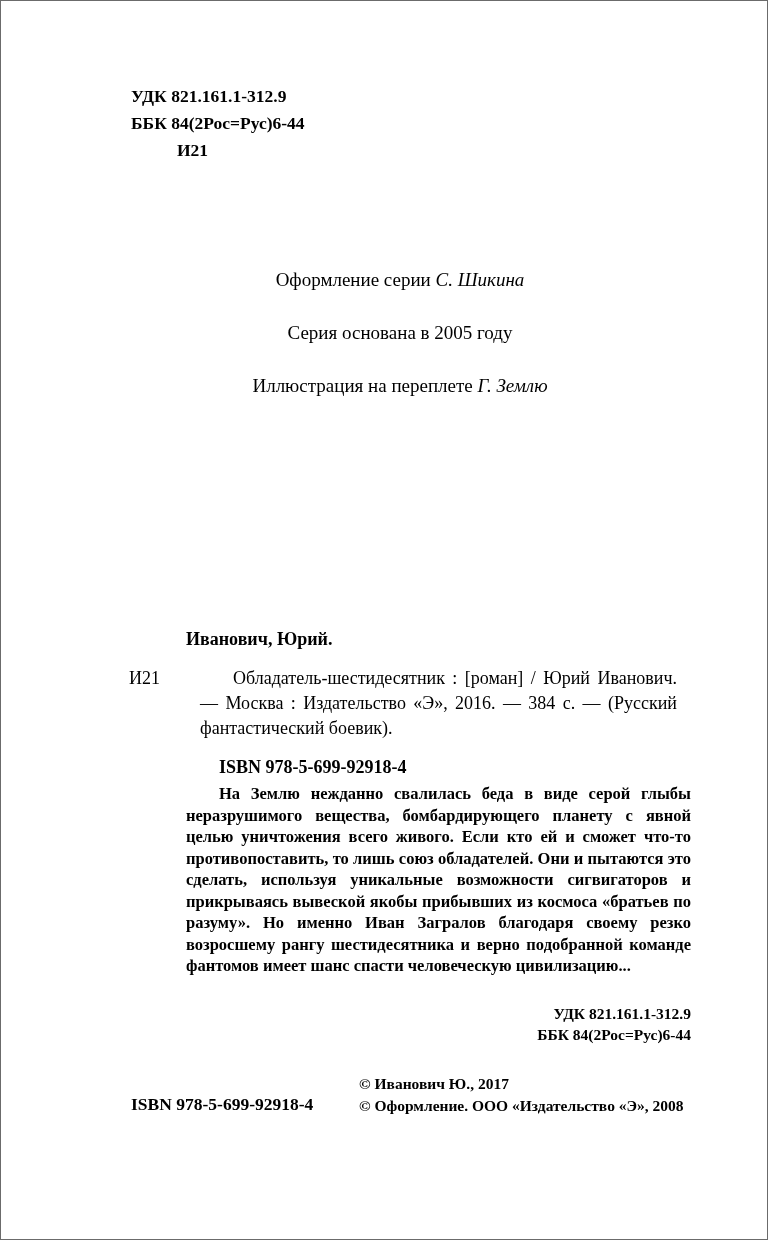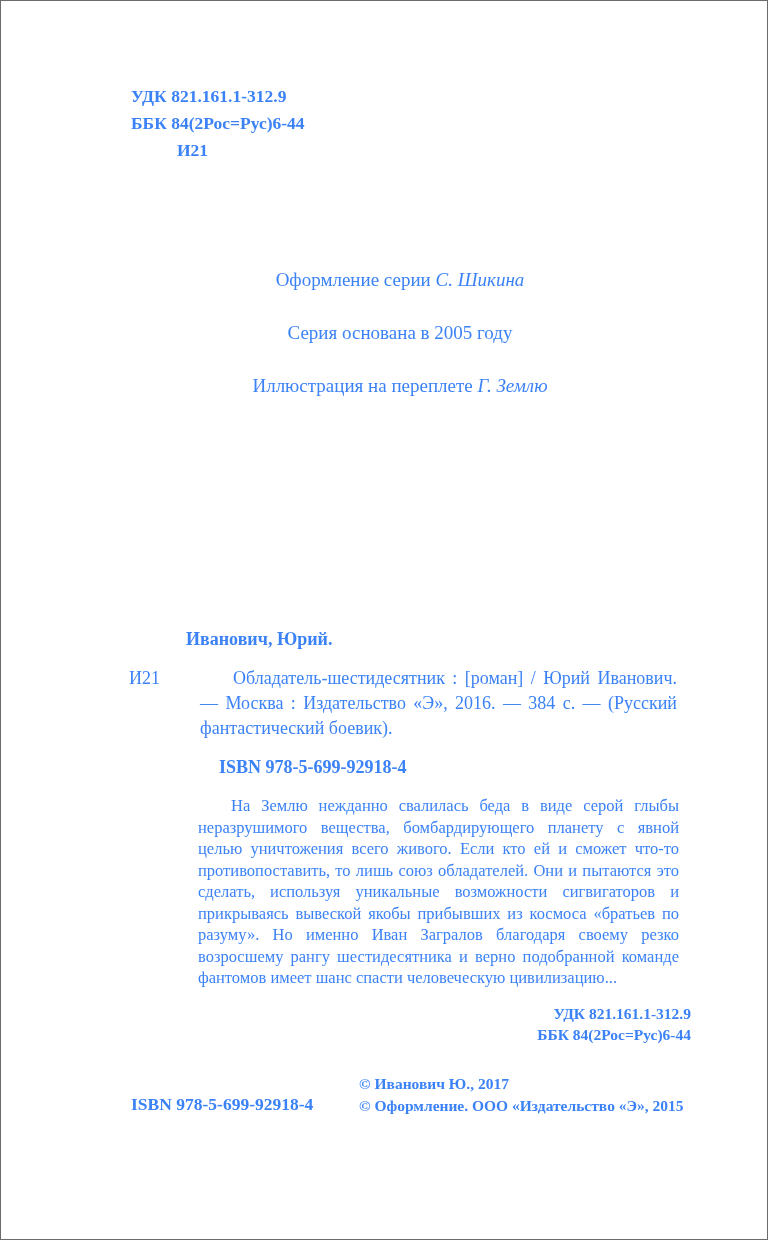--- a/index.html
+++ b/index.html
@@ -3,21 +3,21 @@
 <meta charset="utf-8">
 <style>
   html, body { margin:0; padding:0; background:#ffffff; }
   .page {
     position:relative;
     width:766px;
     height:1238px;
     background:#ffffff;
     border:1px solid #6b6b6b;
     font-family:"Liberation Serif","DejaVu Serif",serif;
-    color:#3b82f6;
+    color:#000000;
     overflow:hidden;
   }
   .top-codes {
     position:absolute;
     top:82px; left:130px;
     font-size:17.5px;
     line-height:27px;
     font-weight:600;
   }
   .top-codes .index { padding-left:46px; }
@@ -48,22 +48,22 @@
     padding-left:90px;
     margin-top:12px;
   }
 
   .annotation {
     position:absolute;
     top:782px; left:185px;
     width:505px;
   }
   .annotation p {
-    margin:12px;
-    font-weight:normal;
+    margin:0;
+    font-weight:bold;
     font-size:16.5px;
     line-height:21.5px;
     text-indent:33px;
     text-align:justify;
   }
 
   .bottom-codes {
     position:absolute;
     top:1002px; right:76px;
     text-align:right;
@@ -119,17 +119,17 @@
 
   <div class="bottom-codes">
     <div>УДК 821.161.1-312.9</div>
     <div>ББК 84(2Рос=Рус)6-44</div>
   </div>
 
   <div class="footer">
     <div class="isbn">ISBN 978-5-699-92918-4</div>
     <div class="copy">
       <div>© Иванович Ю., 2017</div>
-      <div>© Оформление. ООО «Издательство «Э», 2015</div>
+      <div>© Оформление. ООО «Издательство «Э», 2008</div>
     </div>
   </div>
 
 </div>
 
 </body></html>

